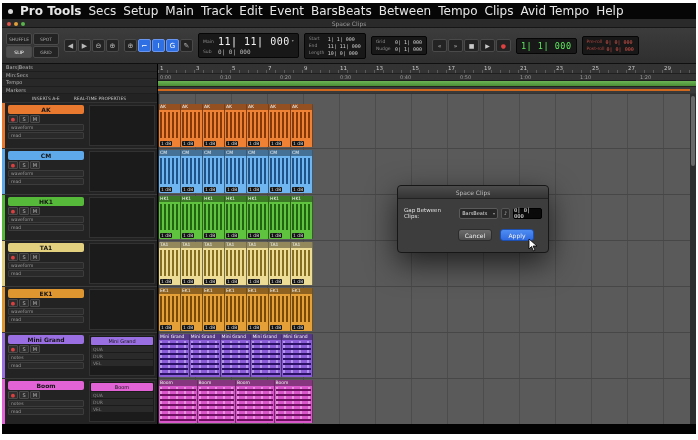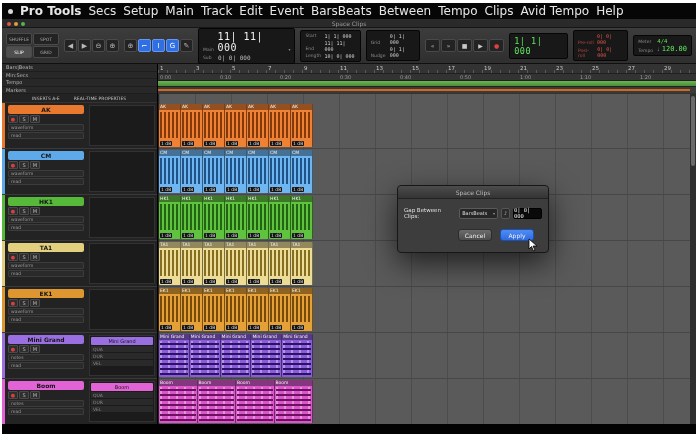--- a/index.html
+++ b/index.html
@@ -21,21 +21,21 @@
 
 
 .toolbar{height:36px;background:linear-gradient(#3c3c3c,#2f2f2f);border-bottom:1px solid #101010;display:flex;align-items:center;padding:0 4px;gap:5px;flex:0 0 auto}
 .modes{display:grid;grid-template-columns:26px 26px;grid-auto-rows:12px;gap:1px}
 .mode{background:#232323;border:1px solid #4a4a4a;color:#a8a8a8;font-size:4.5px;display:flex;align-items:center;justify-content:center;border-radius:2px}
 .mode.active{background:#4f4f4f;color:#fff}
 .toolgrp{display:flex;gap:1px}
 .tbtn2{width:13px;height:13px;background:#232323;border:1px solid #4a4a4a;color:#b8b8b8;font-size:7px;display:flex;align-items:center;justify-content:center;border-radius:2px}
 .tbtn2.active{background:#2f6fe4;border-color:#6a95ee;color:#fff}
 .panel{background:#181818;border:1px solid #060606;border-radius:2px;padding:2px 4px;color:#ccc;display:flex;flex-direction:column;justify-content:center;gap:1px}
-.cRow,.rRow{display:flex;align-items:flex-end;gap:2px;line-height:1.15}
+.cRow,.rRow{display:flex;align-items:center;gap:2px;line-height:1.15}
 .cLab{font-size:4.5px;color:#8a8a8a;width:13px}
 .cMain{font:10px "DejaVu Sans Mono",monospace;color:#f2f2f2;letter-spacing:.5px}
 .cSub{font:6px "DejaVu Sans Mono",monospace;color:#bdbdbd}
 .cArrow{font-size:4px;color:#888}
 .rLab{font-size:4.5px;color:#8a8a8a;min-width:17px}
 .rVal{font:5px "DejaVu Sans Mono",monospace;color:#d2d2d2}
 .rVal.red{color:#e2574d}
 .rLab.red{color:#b04840}
 .tr{width:15px;height:13px;background:#232323;border:1px solid #4a4a4a;color:#c8c8c8;font-size:6px;display:flex;align-items:center;justify-content:center;border-radius:2px}
 .tr.record{color:#e04040}
@@ -207,31 +207,20 @@
         <div class="rRow">
             <span class="rLab red">Pre-roll</span>
             <span class="rVal red">0| 0| 000</span>
           </div>
         <div class="rRow">
             <span class="rLab red">Post-roll</span>
             <span class="rVal red">0| 0| 000</span>
           </div>
       </div>
 
-      <div class="panel">
-        <div class="rRow">
-            <span class="rLab">Meter</span>
-            <span class="mVal">4/4</span>
-          </div>
-        <div class="rRow">
-            <span class="rLab">Tempo</span>
-            <span class="unit">♩</span>
-            <span class="gVal">120.00</span>
-          </div>
-      </div>
     </div>
 
     <div class="rulers">
       <div class="ruler-left" id="ruler-left">
           <div class="rl-row">
             <span>Bars|Beats</span>
           </div>
           <div class="rl-row">
             <span>Min:Secs</span>
           </div>

